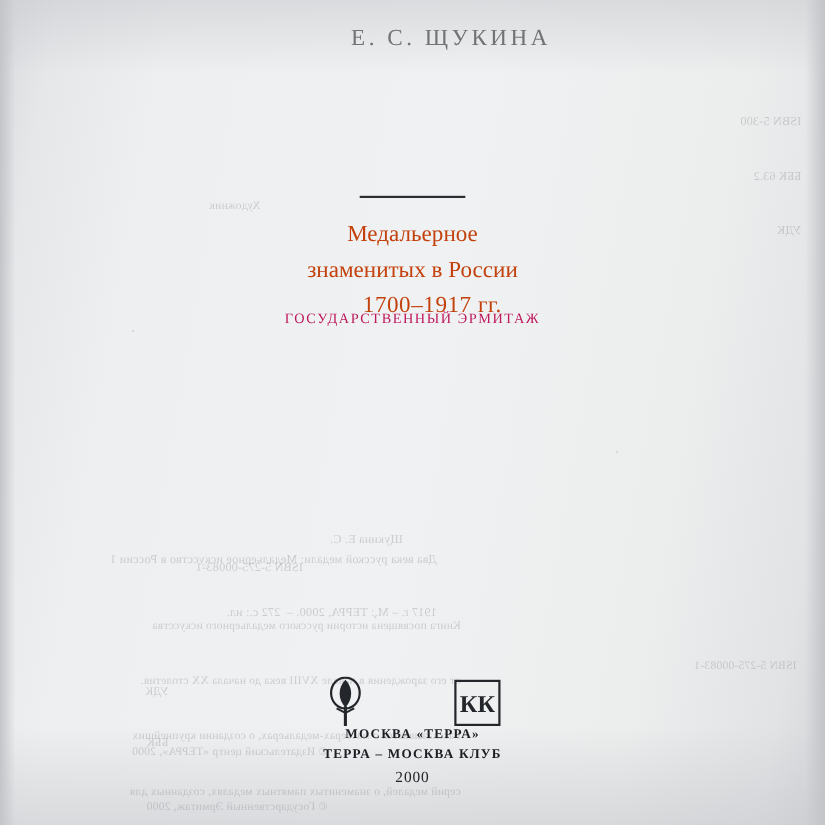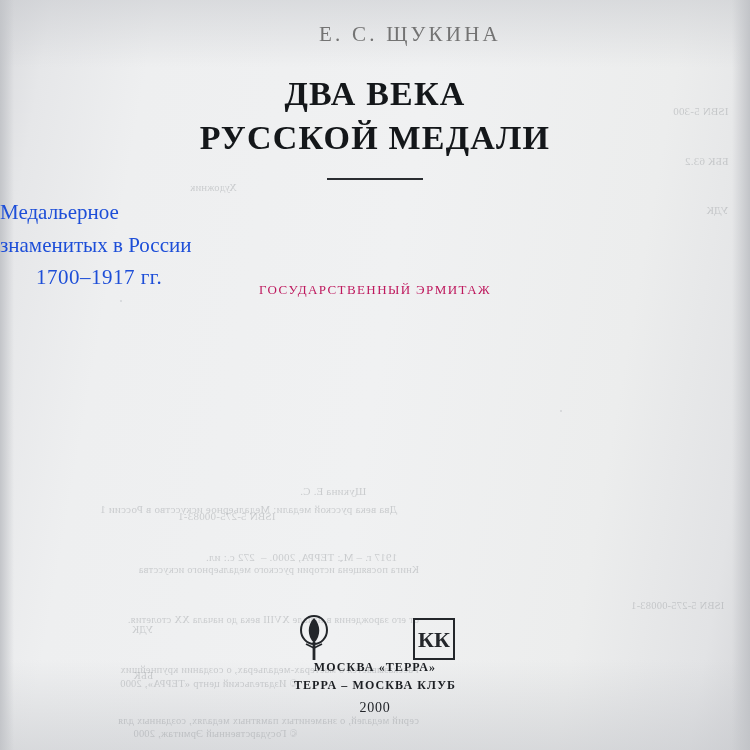--- a/index.html
+++ b/index.html
@@ -98,22 +98,22 @@
     left: 50%;
     transform: translateX(-50%);
     width: 96px;
     height: 2px;
     background: #2a2d31;
   }
   .subtitle {
     position: absolute;
     top: 196px;
     width: 100%;
-    text-align: left;
-    color: #1d4ed8;
+    text-align: center;
+    color: #c2410c;
     font-size: 21px;
     line-height: 1.55;
   }
   .subtitle span { display: block; }
   .years { letter-spacing: 0.5px; padding-left: 36px; }
   .museum {
     position: absolute;
     top: 282px;
     width: 100%;
     text-align: center;
@@ -211,24 +211,20 @@
   </div>
 
   <div class="speck" style="left:120px; top:300px; width:2px; height:2px;"></div>
   <div class="speck" style="left:560px; top:410px; width:2px; height:2px;"></div>
   <div class="speck" style="left:340px; top:560px; width:2px; height:2px;"></div>
 
   <div class="content">
 
     <div class="author">Е. С. ЩУКИНА</div>
 
-    <div class="title">
-      <span class="line1">ДВА ВЕКА</span>
-      <span class="line2">РУССКОЙ МЕДАЛИ</span>
-    </div>
 
     <div class="rule"></div>
 
     <div class="subtitle">
       <span>Медальерное</span>
       <span>знаменитых в России</span>
       <span class="years">1700–1917 гг.</span>
     </div>
 
     <div class="museum">ГОСУДАРСТВЕННЫЙ ЭРМИТАЖ</div>

